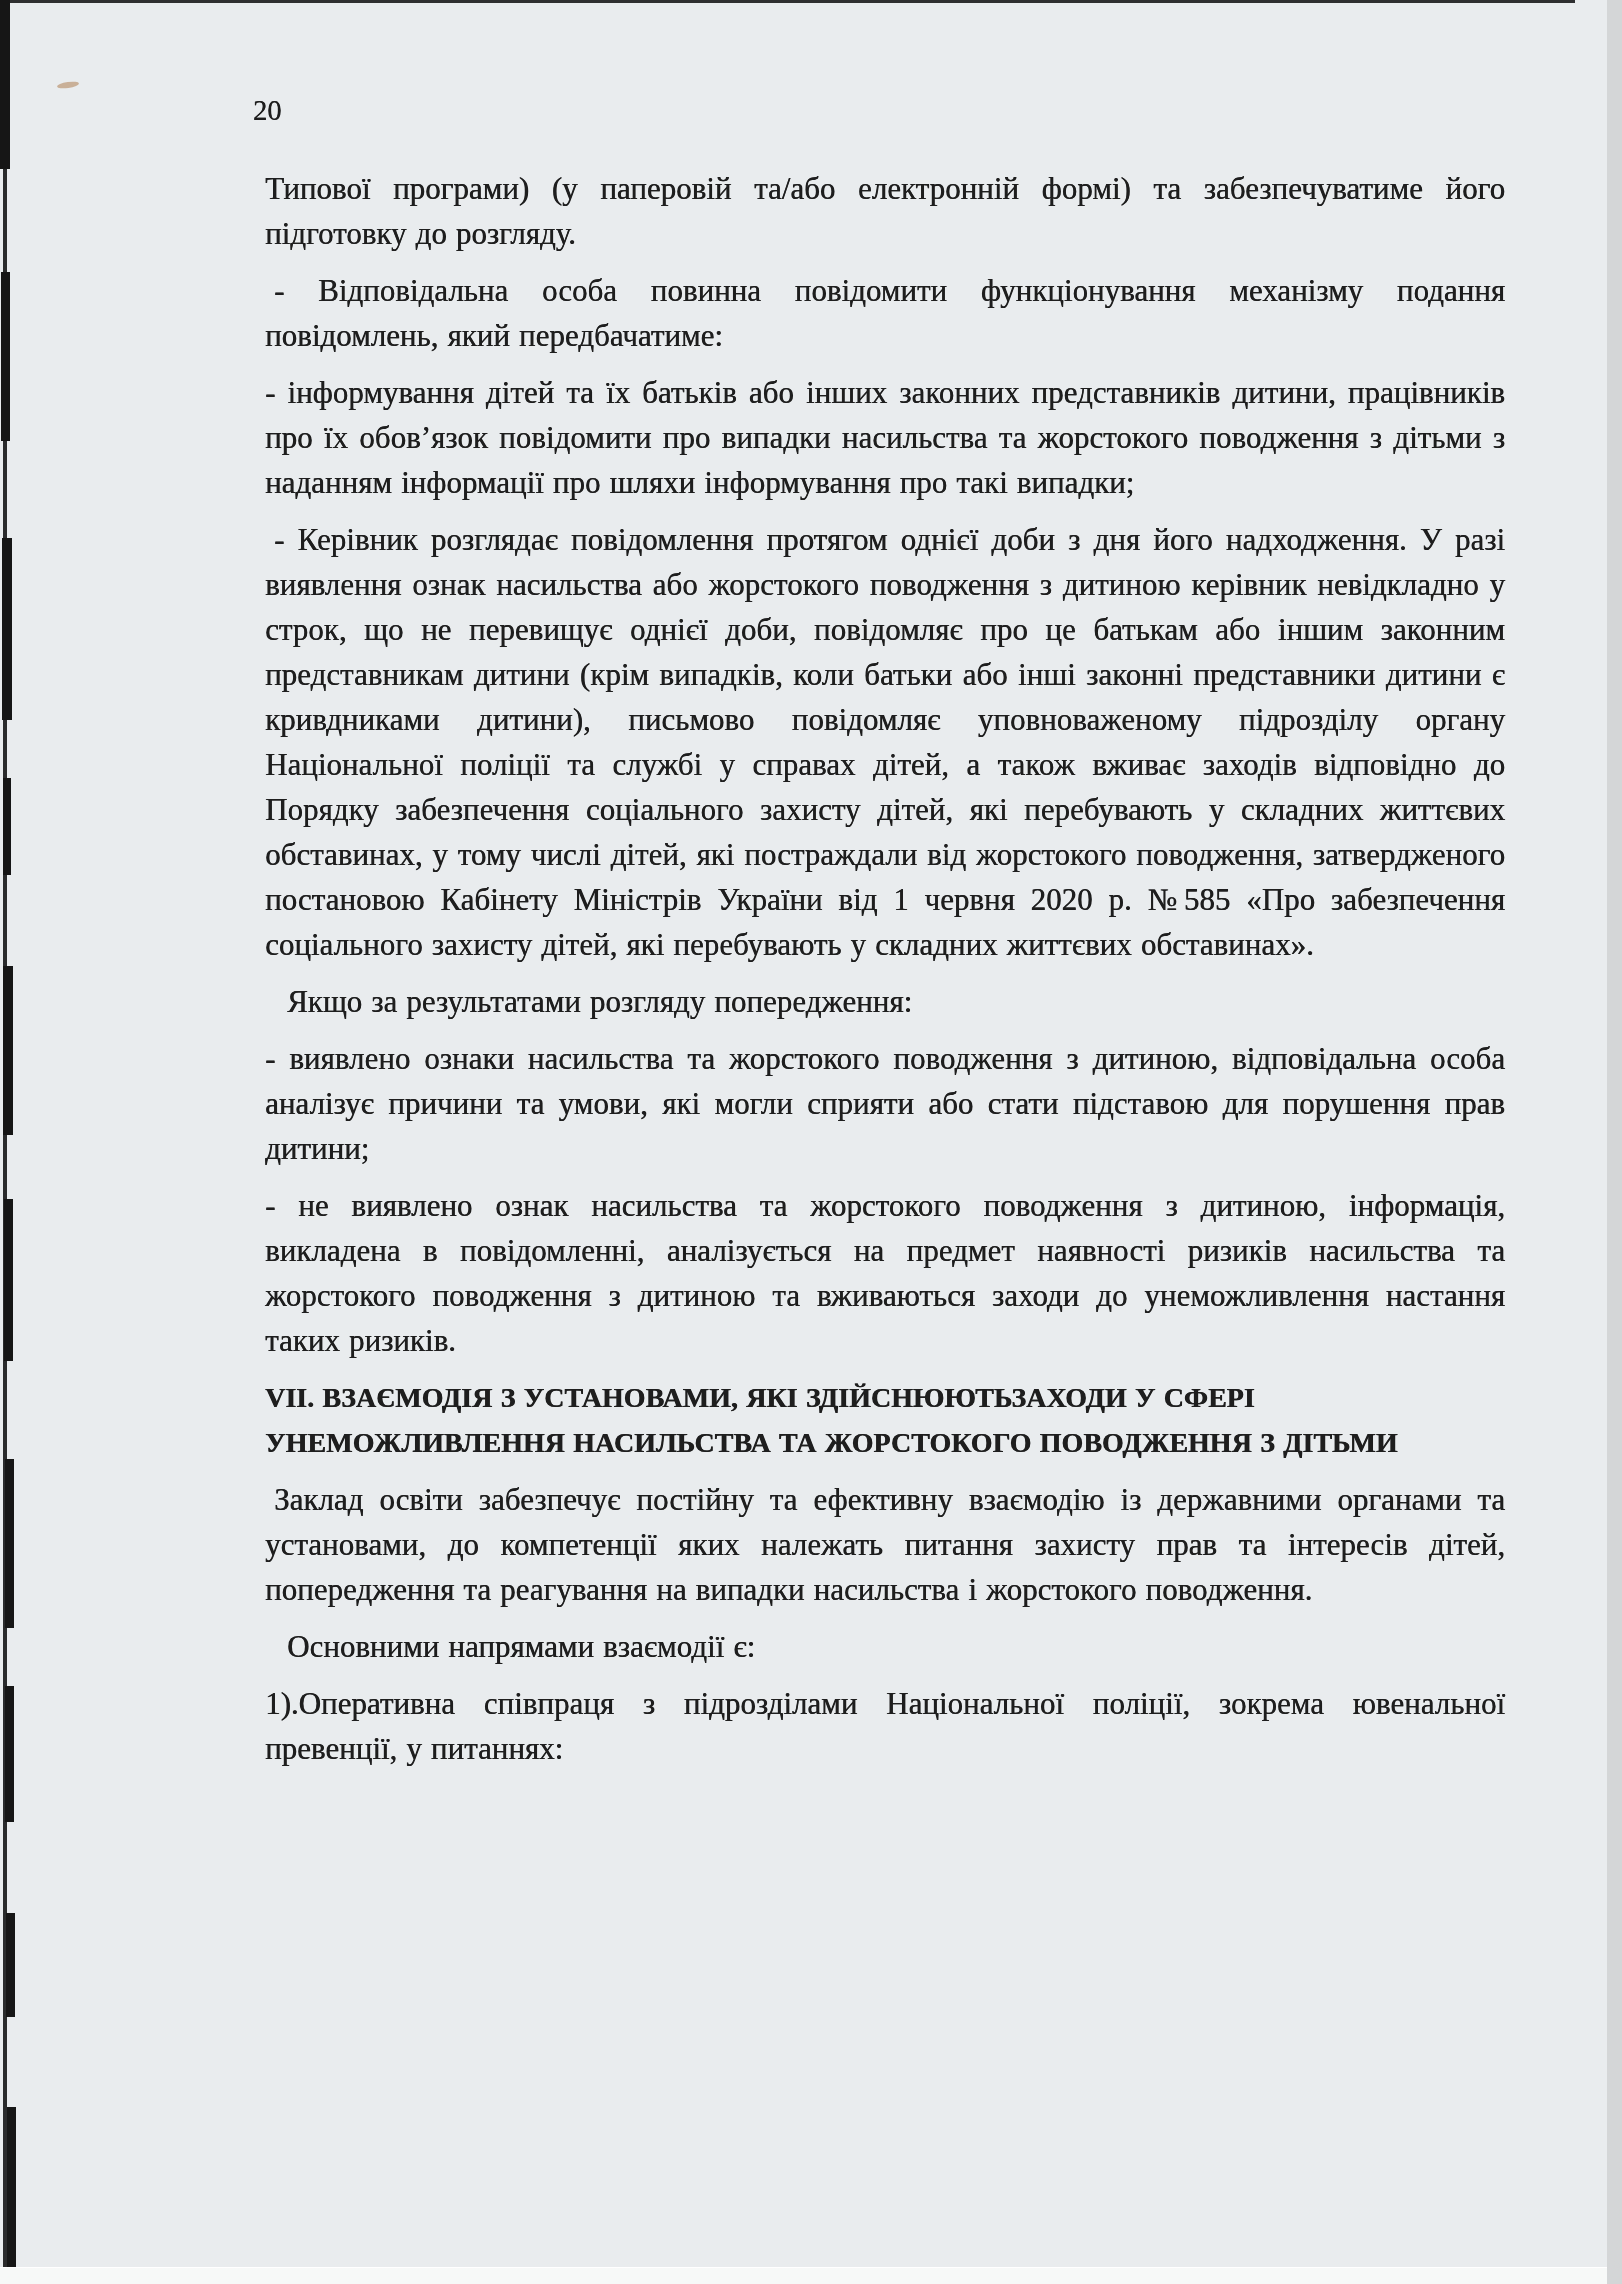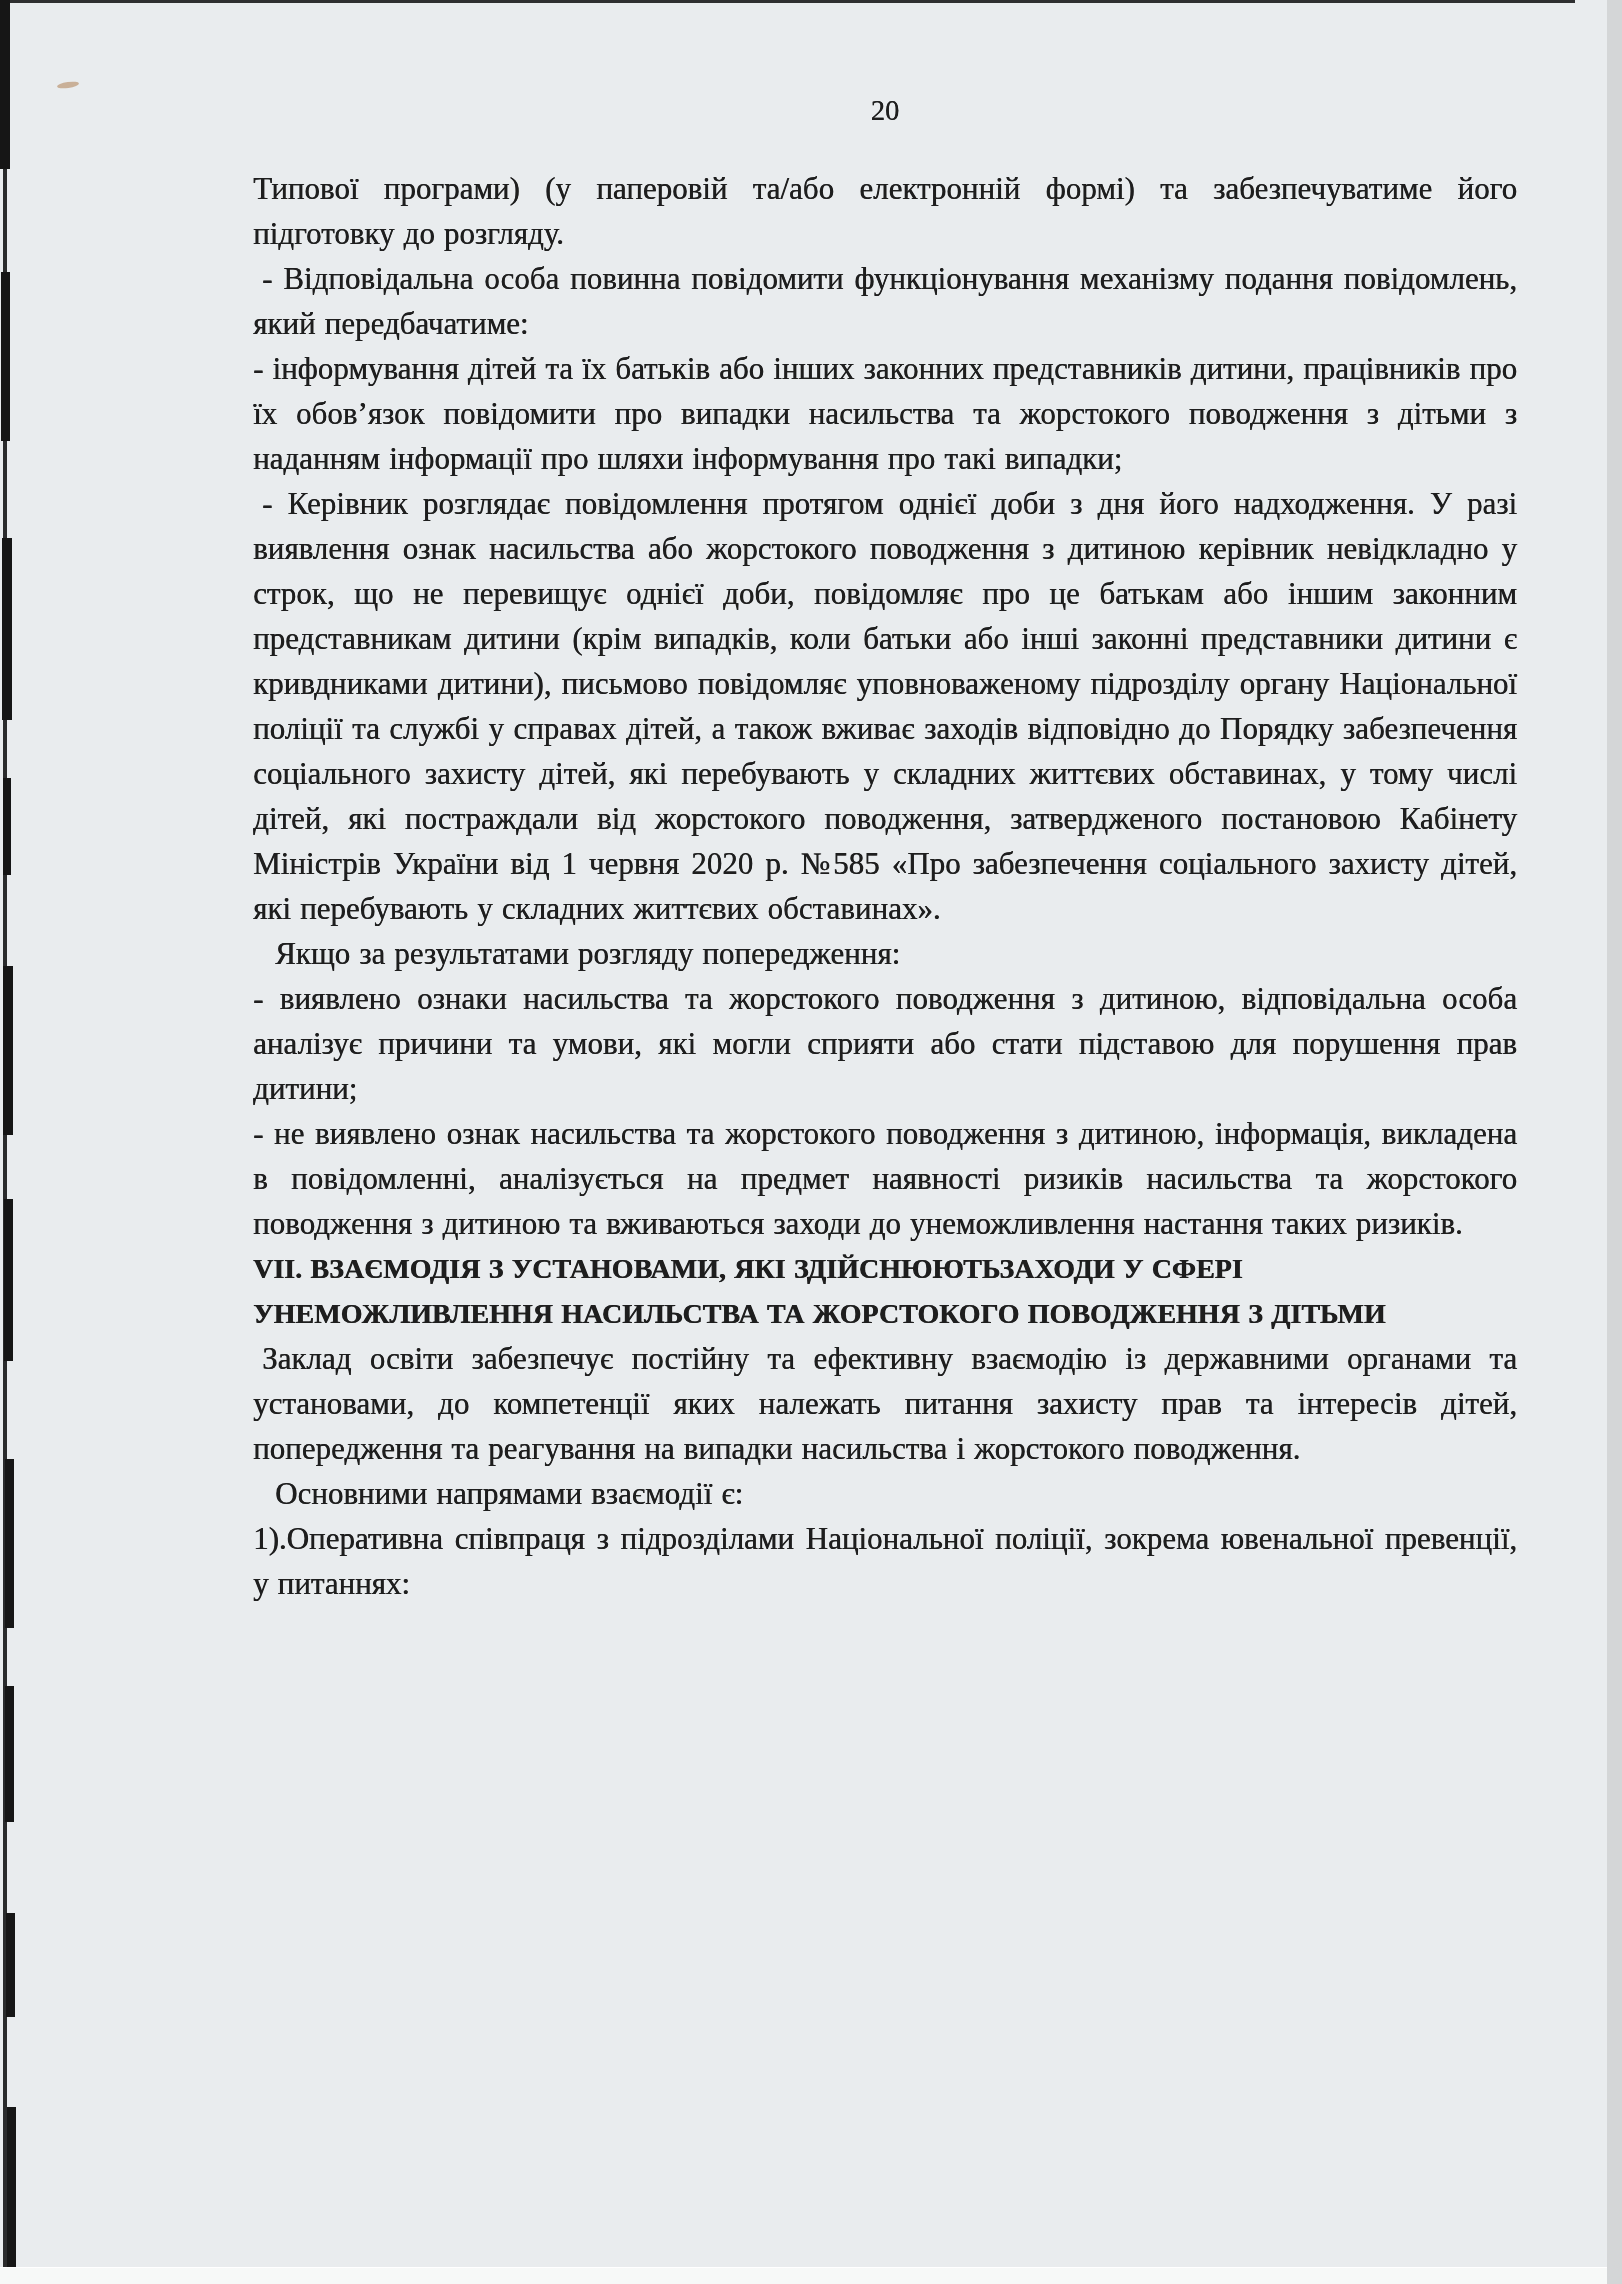--- a/index.html
+++ b/index.html
@@ -59,28 +59,28 @@
   }
   
   .page-body {
     position: absolute;
     left: 253px;
     top: 91px;
     width: 1264px;
     color: #1e1e1e;
   }
   .page-number {
-    text-align: center;
+    text-align: left;
     font-size: 28.5px;
     line-height: 39px;
     margin: 0 0 36px 0;
     text-shadow: 0.3px 0 0 currentColor;
   }
   .para {
-    margin: 0;
+    margin: 12px;
     font-size: 31px;
     line-height: 45px;
     text-align: justify;
     text-shadow: 0.4px 0 0 currentColor;
     word-spacing: 1.3px;
   }
   .para.heading {
     font-weight: bold;
     text-align: left;
     font-size: 28px;

